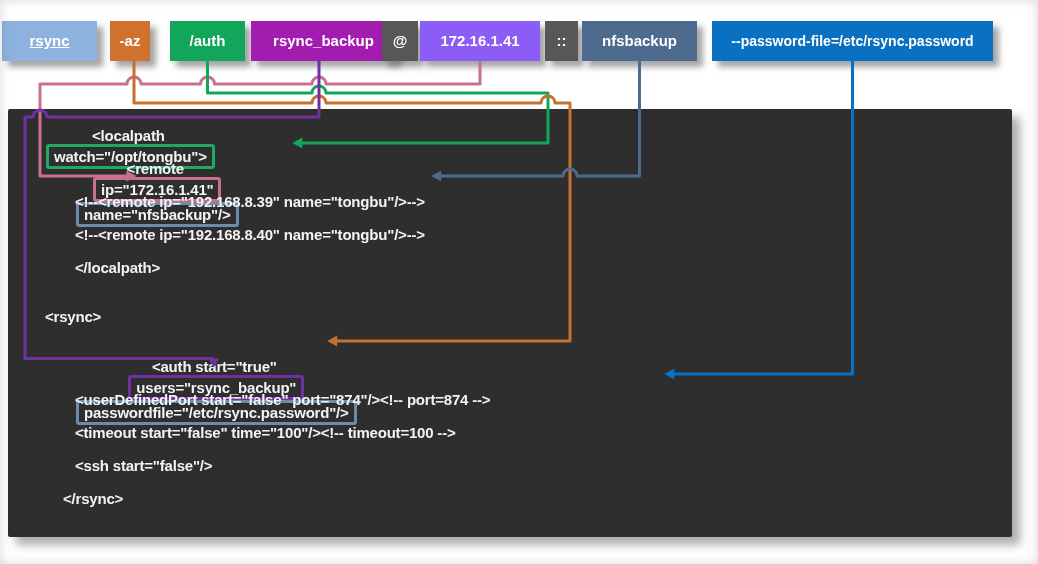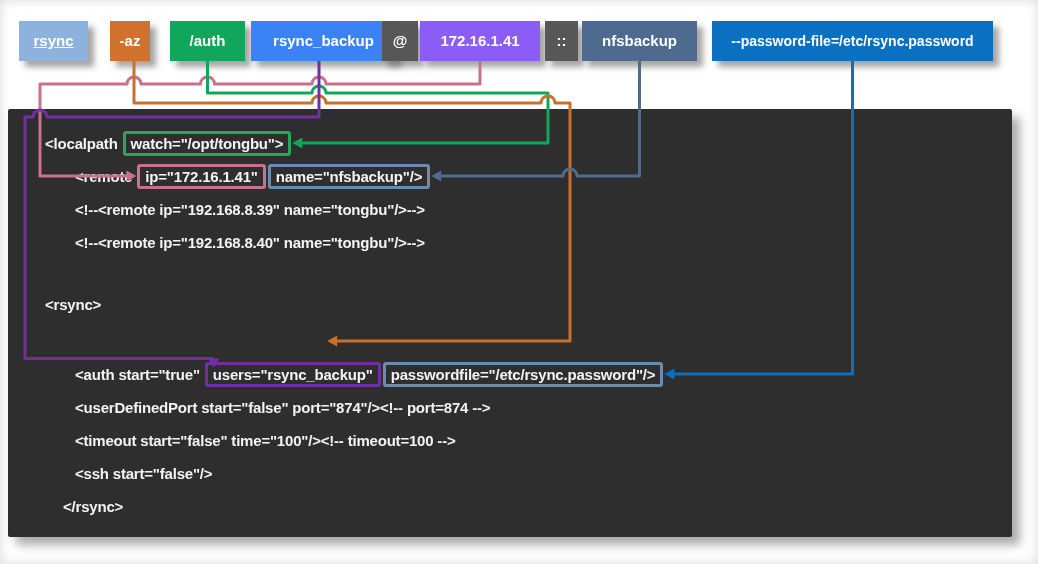--- a/index.html
+++ b/index.html
@@ -18,50 +18,51 @@
     white-space:nowrap;
   }
   #panel{
     position:absolute;left:8px;top:109px;width:1004px;height:428px;
     background:#2e2e2e;border-radius:2px;
     box-shadow:8px 8px 10px rgba(105,105,105,0.55);
   }
   .code-line{
     position:absolute;height:32px;display:flex;align-items:center;
     color:#f3f3f3;font-weight:bold;font-size:15px;letter-spacing:-0.2px;
-    white-space:pre;z-index:10;
+    white-space:pre;z-index:10;flex-direction:column;
   }
   .seg{white-space:pre;}
   .hl{
     border:3px solid #fff;padding:1px 5px;border-radius:3px;margin:0 1px;
   }
   #overlay{
     position:absolute;left:0;top:0;z-index:40;pointer-events:none;
   }
 </style>
 </head>
 <body>
 
 <div id="page">
   <div id="command-row"></div>
-  <div class="token" style="left: 19px; width: 69px; background: rgb(141, 178, 221); text-decoration: underline;">rsync</div>
+  <div class="token" style="left: 2px; width: 95px; background: rgb(141, 178, 221); text-decoration: underline;">rsync</div>
     <div class="token" style="left: 110px; width: 40px; background: rgb(208, 114, 46);">-az</div>
     <div class="token" style="left: 170px; width: 75px; background: rgb(18, 166, 91);">/auth</div>
-    <div class="token" style="left: 251px; width: 145px; background: #3b82f6;">rsync_backup</div>
+    <div class="token" style="left: 251px; width: 145px; background: #a21caf;">rsync_backup</div>
     <div class="token" style="left: 382px; width: 36px; background: rgb(87, 87, 87);">@</div>
     <div class="token" style="left: 420px; width: 120px; background: #8b5cf6;">172.16.1.41</div>
     <div class="token" style="left: 545px; width: 33px; background: rgb(87, 87, 87);">::</div>
     <div class="token" style="left: 712px; width: 281px; background: rgb(10, 113, 194); font-size: 14px;">--password-file=/etc/rsync.password</div>
     <div class="token" style="left: 582px; width: 115px; background: rgb(78, 106, 142);">nfsbackup</div>
     <div id="panel" style="background: rgb(46, 46, 46);"></div>
   <div class="code-line" style="top: 127px; left: 45px;"><span class="seg">&lt;localpath </span><span class="seg hl" id="hl-watch" style="border-color: rgb(34, 169, 95);">watch="/opt/tongbu"&gt;</span></div>
     <div class="code-line" style="top: 160px; left: 75px;"><span class="seg">&lt;remote </span><span class="seg hl" id="hl-ip" style="border-color: rgb(201, 112, 144);">ip="172.16.1.41"</span><span class="seg hl" id="hl-name" style="border-color: rgb(109, 140, 171);">name="nfsbackup"/&gt;</span></div>
     <div class="code-line" style="top: 193px; left: 75px;"><span class="seg">&lt;!--&lt;remote ip="192.168.8.39" name="tongbu"/&gt;--&gt;</span></div>
     <div class="code-line" style="top: 226px; left: 75px;"><span class="seg">&lt;!--&lt;remote ip="192.168.8.40" name="tongbu"/&gt;--&gt;</span></div>
-    <div class="code-line" style="top: 288px; left: 45px;"><span class="seg">&lt;rsync&gt;</span></div>
+    <div class="code-line" style="top: 259px; left: 75px;"><span class="seg">&lt;/localpath&gt;</span></div>
+    <div class="code-line" style="top: 308px; left: 45px;"><span class="seg">&lt;rsync&gt;</span></div>
     <div class="code-line" style="top: 358px; left: 75px;"><span class="seg">&lt;auth start="true" </span><span class="seg hl" id="hl-users" style="border-color: rgb(112, 48, 160);">users="rsync_backup"</span><span class="seg hl" id="hl-passwordfile" style="border-color: rgb(109, 140, 171);">passwordfile="/etc/rsync.password"/&gt;</span></div>
     <div class="code-line" style="top: 391px; left: 75px;"><span class="seg">&lt;userDefinedPort start="false" port="874"/&gt;&lt;!-- port=874 --&gt;</span></div>
     <div class="code-line" style="top: 424px; left: 75px;"><span class="seg">&lt;timeout start="false" time="100"/&gt;&lt;!-- timeout=100 --&gt;</span></div>
     <div class="code-line" style="top: 457px; left: 75px;"><span class="seg">&lt;ssh start="false"/&gt;</span></div>
     <div class="code-line" style="top: 490px; left: 63px;"><span class="seg">&lt;/rsync&gt;</span></div>
     <svg id="overlay" width="1038" height="564">
       <path d="M 480 61 V 84 L 326 84 A 7 7 0 0 0 312 84 L 214.5 84 A 7 7 0 0 0 200.5 84 L 141 84 A 7 7 0 0 0 127 84 L 40 84 V 176 L 128.359375 176" fill="none" stroke="#c97090" stroke-width="3" stroke-linejoin="round"></path>
       <polygon points="136.359375,176 126.359375,170.5 126.359375,181.5" fill="#c97090"></polygon>
       <path d="M 207.5 61 V 93 L 312 93 A 7 7 0 0 1 326 93 L 548 93 V 143 L 300.296875 143" fill="none" stroke="#12a65b" stroke-width="3" stroke-linejoin="round"></path>
       <polygon points="292.296875,143 302.296875,137.5 302.296875,148.5" fill="#12a65b"></polygon>

